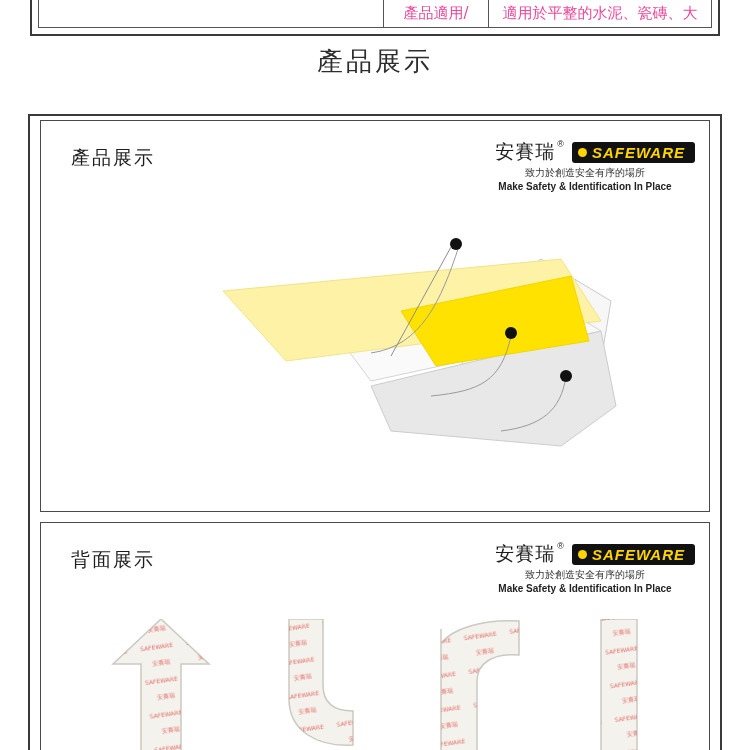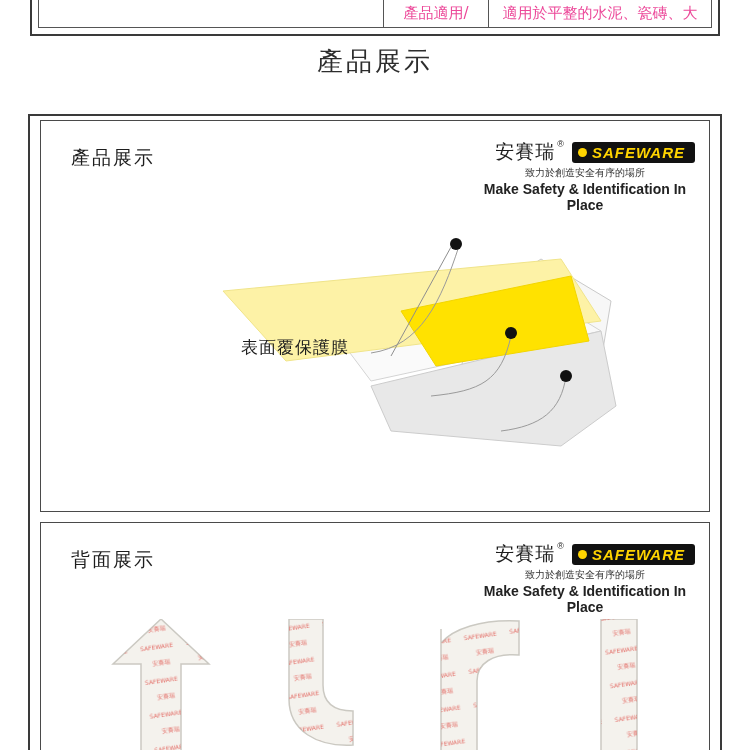--- a/index.html
+++ b/index.html
@@ -168,21 +168,21 @@
     display: inline-block;
   }
   .brand-sub1 {
     font-size: 10px;
     color: #333;
     margin-top: 1px;
     letter-spacing: 0px;
     font-family: "DejaVu Sans", sans-serif;
   }
   .brand-sub2 {
-    font-size: 14px;
+    font-size: 10px;
     color: #222;
     font-weight: bold;
     margin-top: 1px;
     font-family: "Liberation Sans", sans-serif;
   }
 
   
   .cross-art {
     position: absolute;
     left: 0;
@@ -266,21 +266,20 @@
       <path d="M460 250 C 500 245, 520 230, 525 195" fill="none" stroke="#9a9a9a" stroke-width="1"></path>
 
       <circle cx="415" cy="63" r="6" fill="#111"></circle>
       <circle cx="470" cy="152" r="6" fill="#111"></circle>
       <circle cx="525" cy="195" r="6" fill="#111"></circle>
 
       <line x1="350" y1="175" x2="410" y2="66" stroke="#8e8e8e" stroke-width="1"></line>
       <line x1="420" y1="340" x2="466" y2="158" stroke="#8e8e8e" stroke-width="1" opacity="0"></line>
     </svg>
 
-    <div class="callout callout-film">表面覆保護膜</div>
     <div class="callout callout-pet">PET 材料</div>
     <div class="callout callout-base">底紙</div>
   </div>
 </div>
 
 <div class="panel panel-back">
   <div class="panel-label">背面展示</div>
 
   <div class="brand">
     <div class="brand-row">

